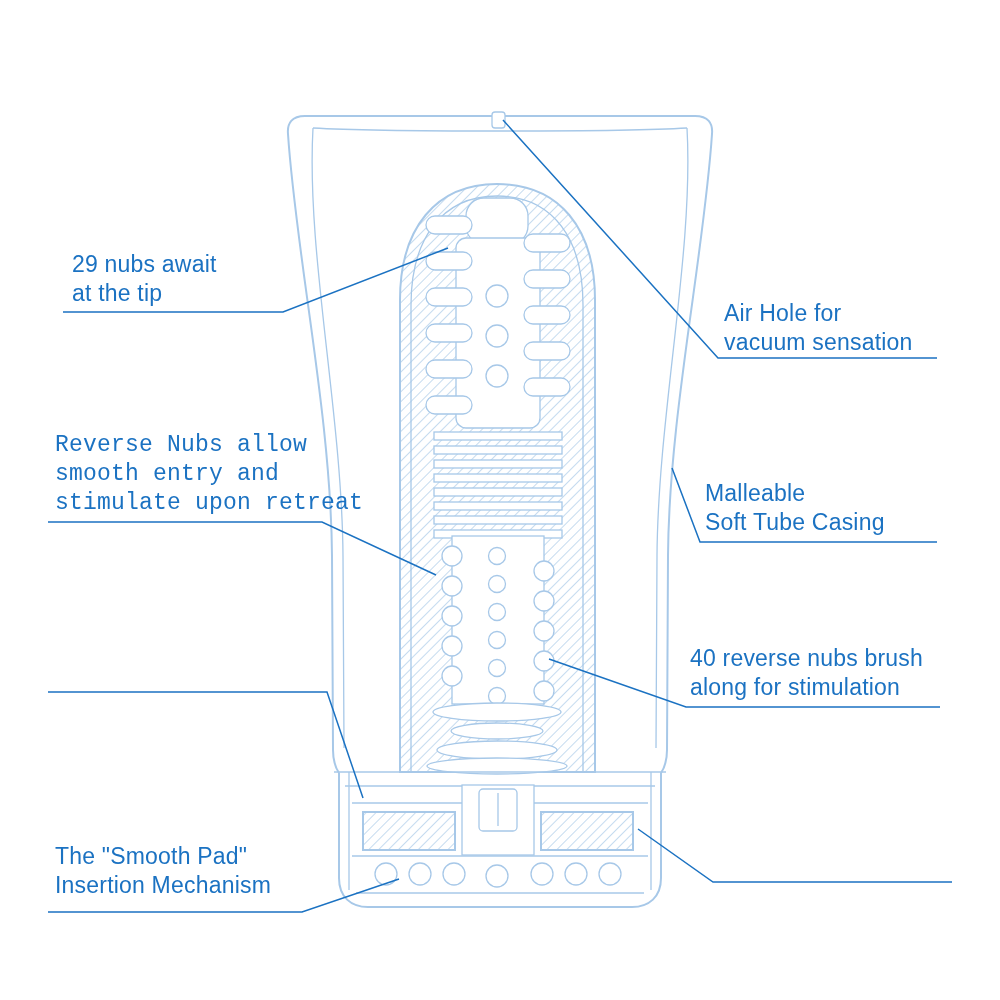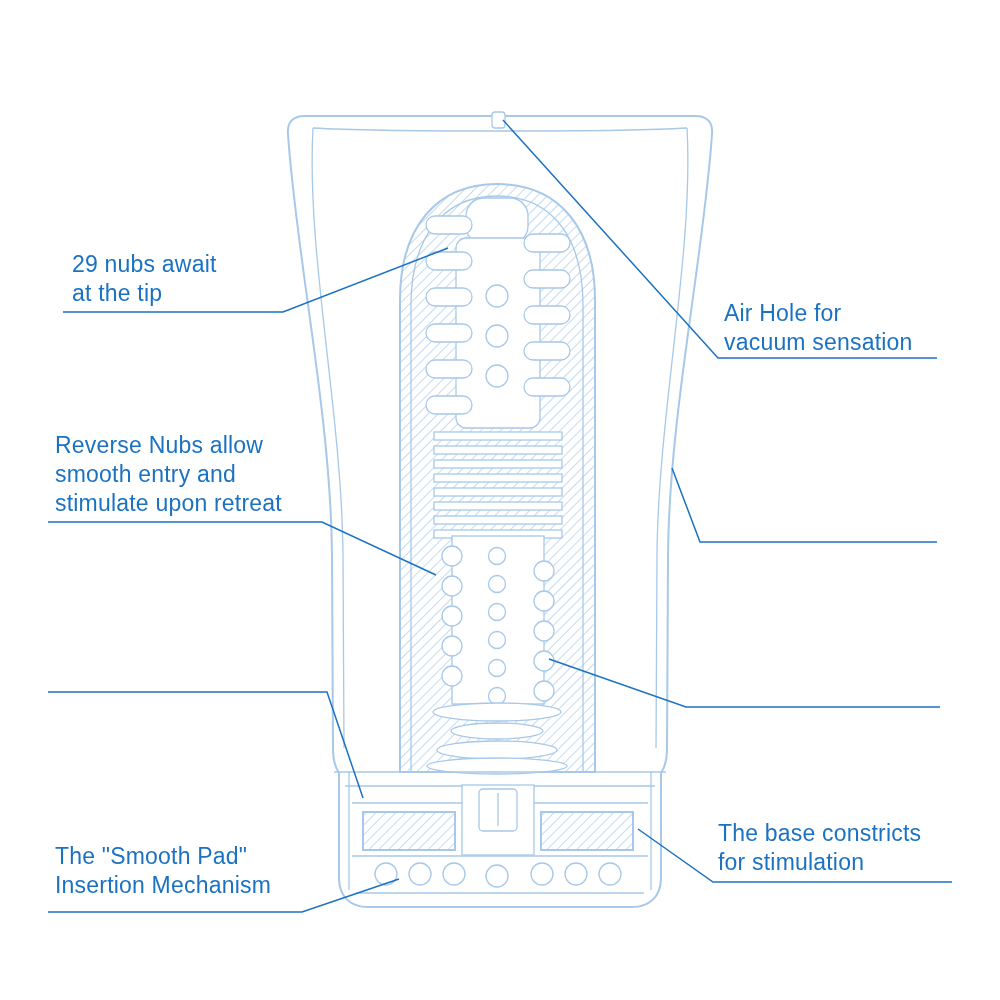--- a/index.html
+++ b/index.html
@@ -20,21 +20,21 @@
 
   .callout {
     position:absolute;
     color: var(--color-label_text,#1b72c2);
     font-size:23px; line-height:1.26;
     white-space:pre-line;
     letter-spacing:0.2px;
   }
   .c0 { left:72px;  top:250px; }
   .c1 { left:724px; top:299px; }
-  .c2 { left:55px;  top:431px; }
+  .c2 { left:55px;  top:431px;font-family:Liberation Mono, monospace; }
   .c3 { left:705px; top:479px; }
   .c4 { left:55px;  top:621px; }
   .c5 { left:690px; top:644px; }
   .c6 { left:55px;  top:842px; }
   .c7 { left:718px; top:819px; }
 </style>
 </head>
 <body>
 
 <div class="stage">
@@ -153,18 +153,20 @@
     </g>
   </svg>
 
   <div class="callout c0">29 nubs await
 at the tip</div>
   <div class="callout c1">Air Hole for
 vacuum sensation</div>
   <div class="callout c2">Reverse Nubs allow
 smooth entry and
 stimulate upon retreat</div>
+  <div class="callout c3">Malleable
+Soft Tube Casing</div>
+  <div class="callout c5">40 reverse nubs brush
+along for stimulation</div>
   <div class="callout c6">The "Smooth Pad"
 Insertion Mechanism</div>
-  <div class="callout c7">The base constricts
-for stimulation</div>
 
 </div>
 
 </body></html>

